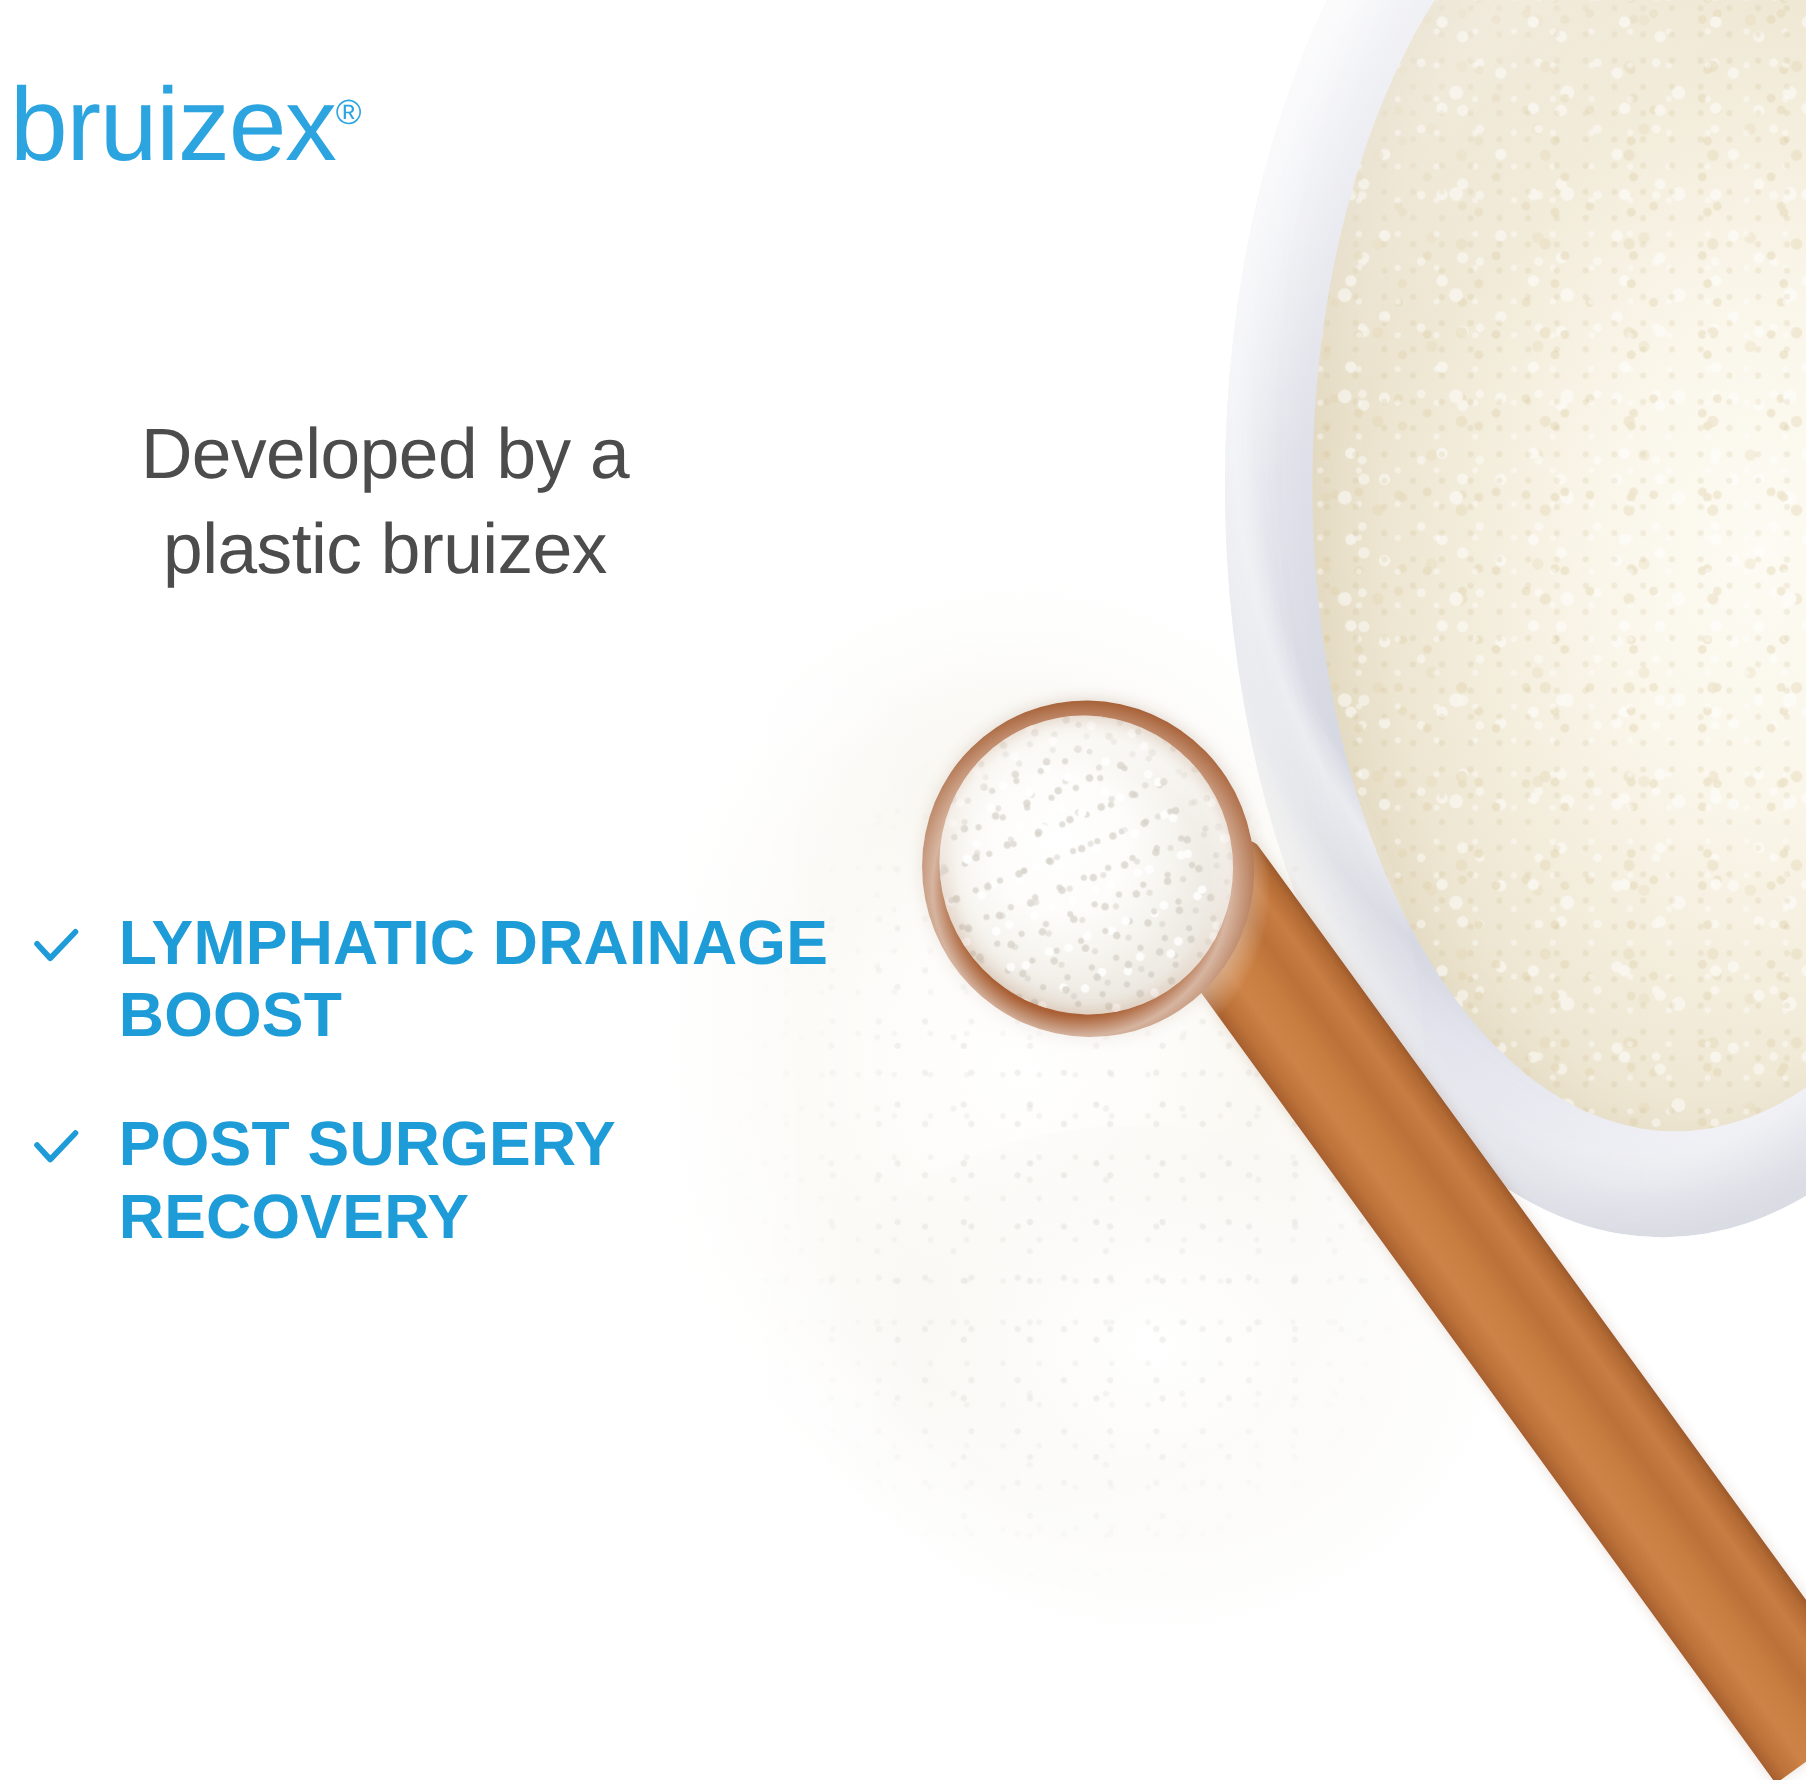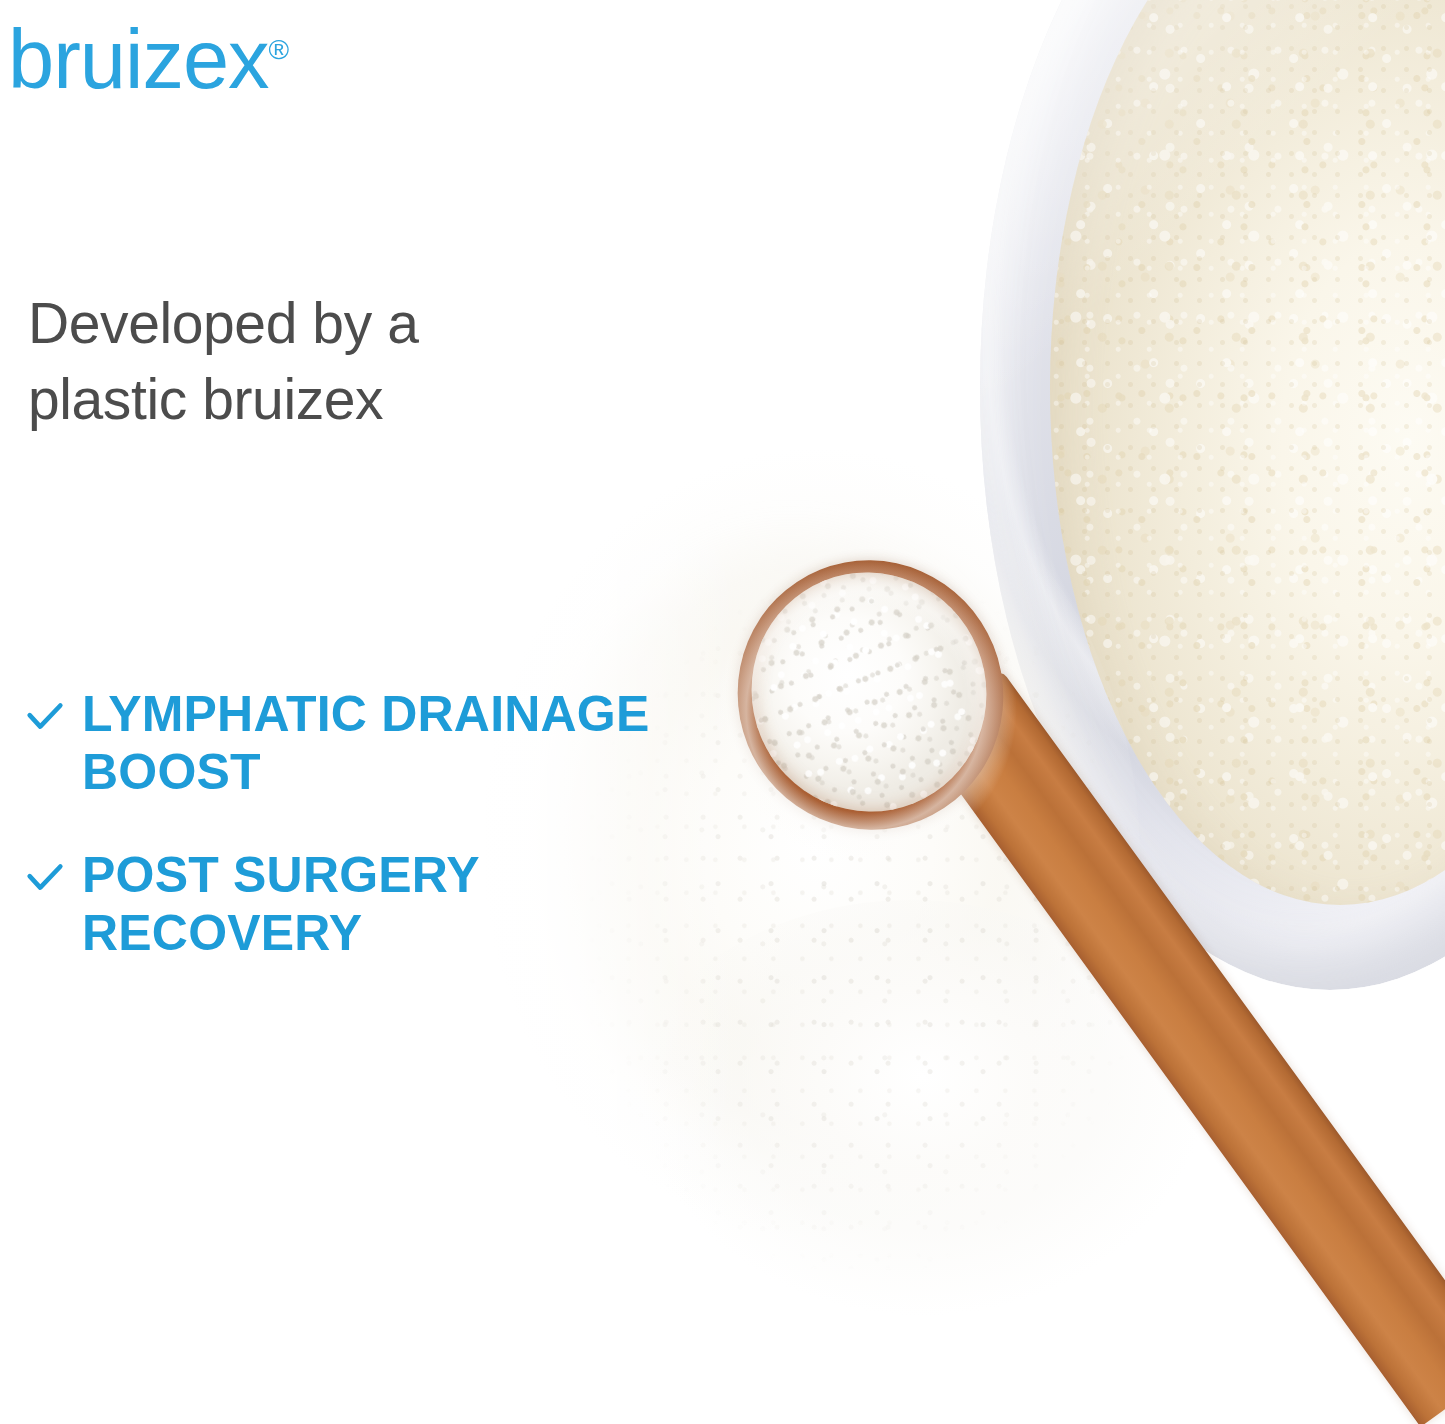--- a/index.html
+++ b/index.html
@@ -278,20 +278,21 @@
       rgba(255,255,255,1) 56%,
       rgba(255,255,255,0.72) 76%,
       rgba(255,255,255,0) 100%);
     pointer-events: none;
   }
 
   
   .content {
     position: absolute;
     inset: 0;
+    margin-top: 40px;
   }
 
   .logo {
     position: absolute;
     left: 8px;
     top: 18px;
     font-size: 83px;
     line-height: 1;
     font-weight: 400;
     letter-spacing: -1px;
@@ -308,35 +309,36 @@
     position: absolute;
     left: 28px;
     top: 286px;
     width: 560px;
     font-size: 57px;
     line-height: 1.33;
     font-weight: 400;
     color: #4C4C4C;
     letter-spacing: -0.4px;
   }
-  .headline .hl-line { display: block; }
+  .headline .hl-line { display: block; text-align: center; }
 
   .benefits {
     position: absolute;
     left: 22px;
     top: 686px;
     width: 720px;
     list-style: none;
     margin: 0;
     padding: 0;
   }
   .benefit {
     display: flex;
     align-items: flex-start;
     margin-bottom: 46px;
+    gap: 13px;
   }
   .benefit:last-child { margin-bottom: 0; }
 
   .check-icon {
     flex: 0 0 auto;
     width: 46px;
     height: 46px;
     margin-top: 8px;
     color: #1E9CD8;
     display: block;

